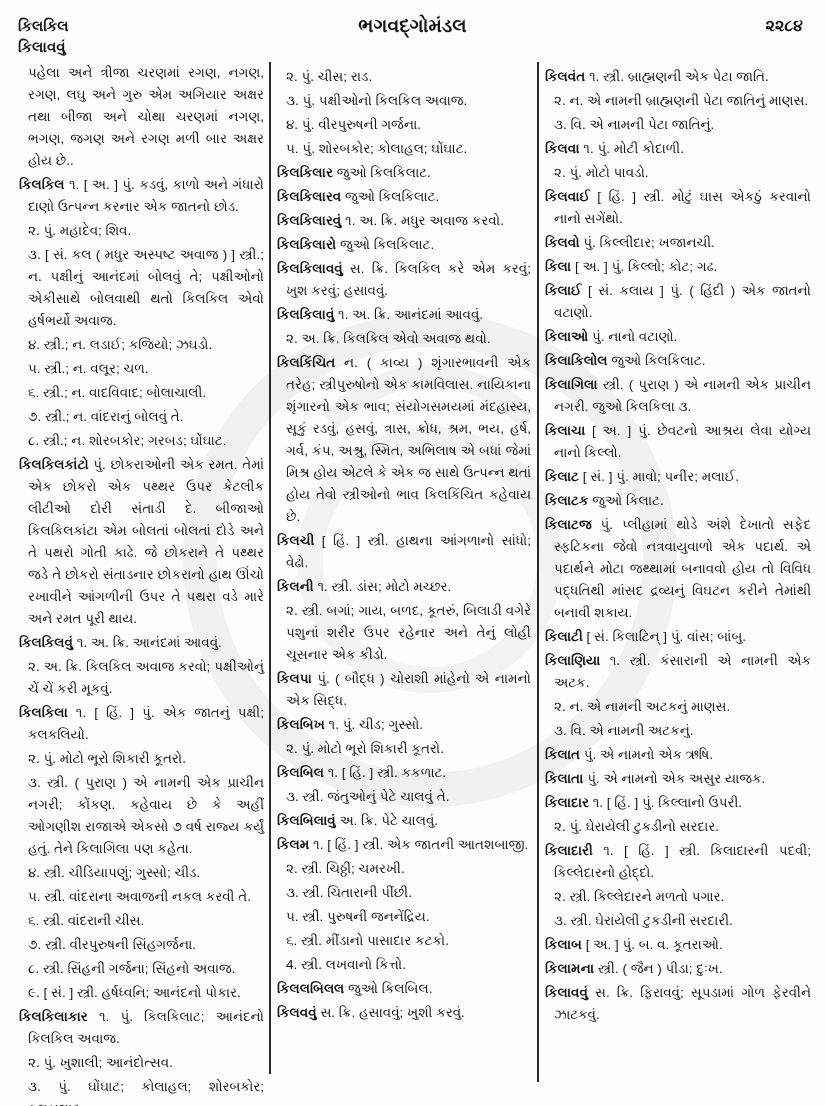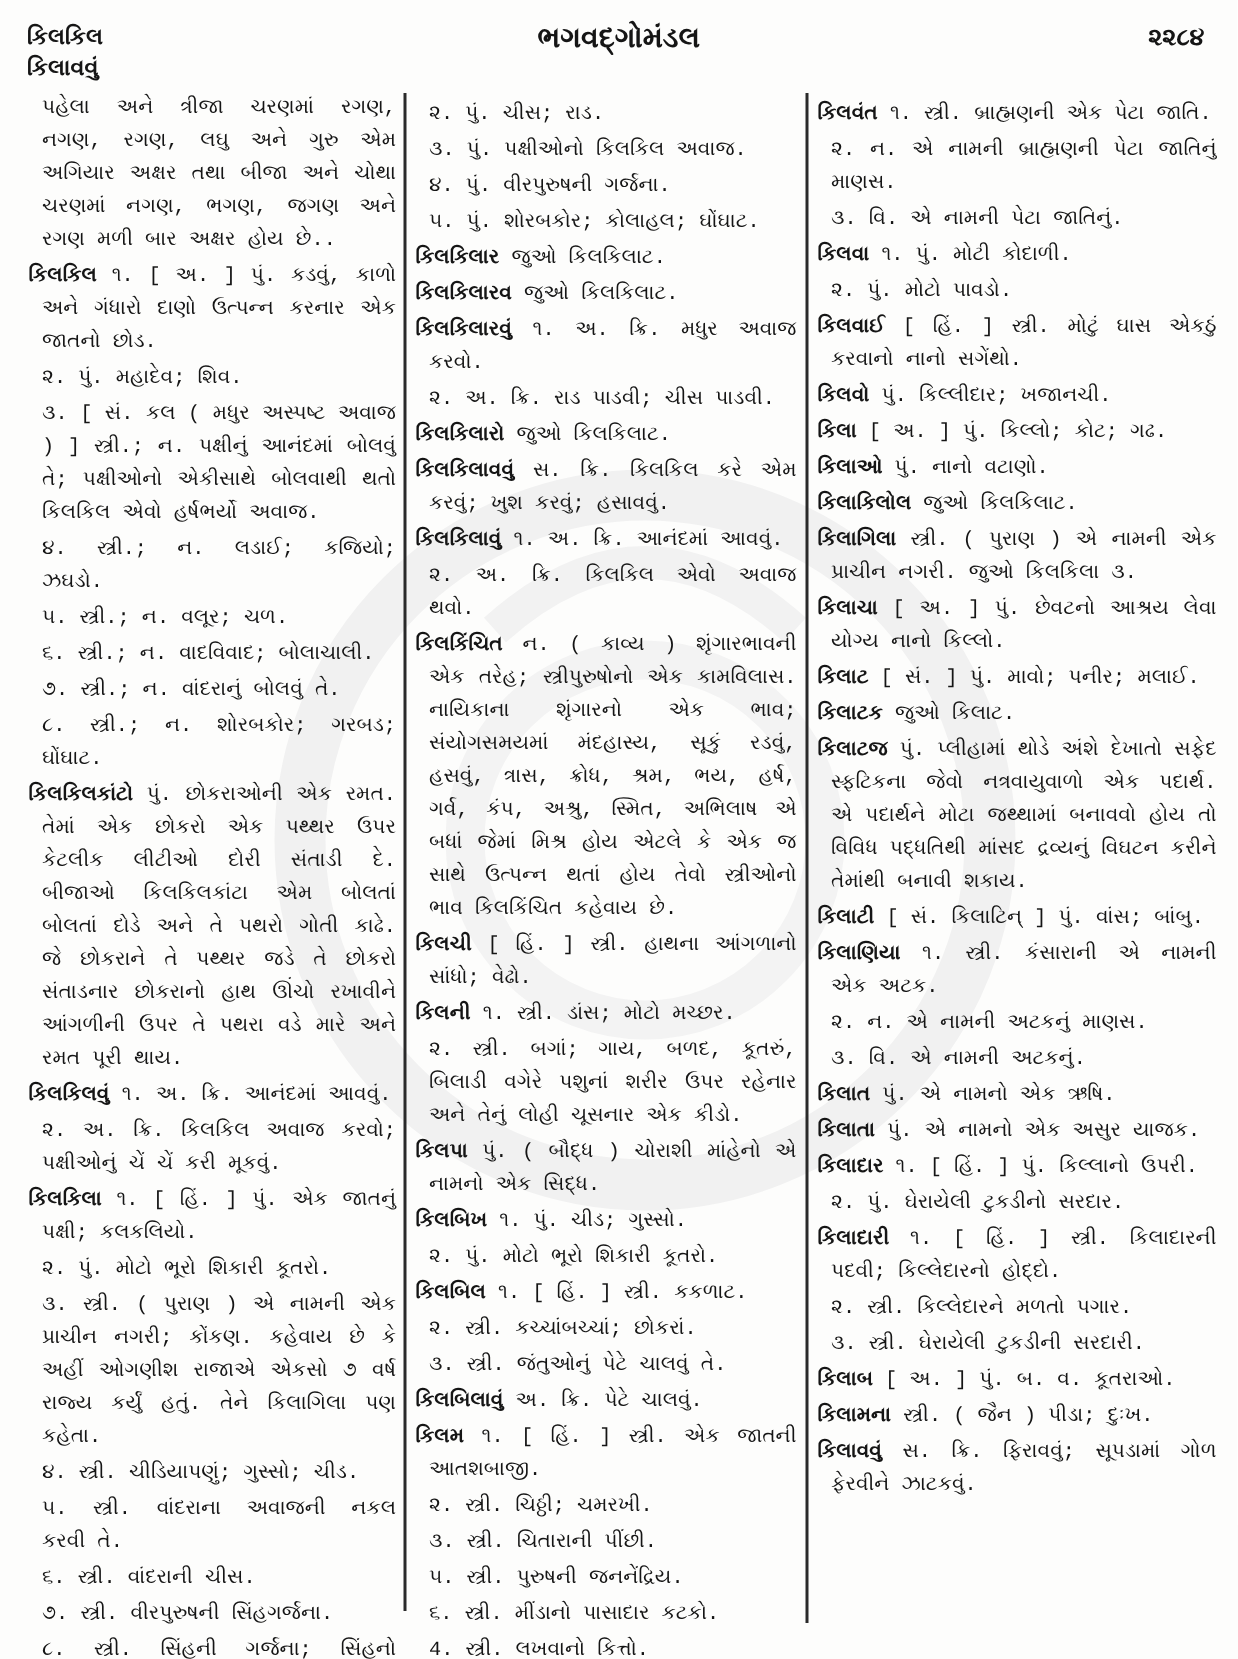--- a/index.html
+++ b/index.html
@@ -1,19 +1,19 @@
 <!DOCTYPE html>
 <html><head>
 <meta charset="utf-8">
 <style>
   html, body { margin:0; padding:0; background:#ffffff; }
   .page {
     position:relative; width:825px; height:1106px; overflow:hidden;
     background:#fdfdfc; color:#151515;
-    font-family:Liberation Mono, monospace;
+    font-family:Liberation Sans, sans-serif;
   }
   .watermark { position:absolute; left:0; top:0; width:825px; height:1106px; pointer-events:none; }
   .rh { position:absolute; left:18px; font-weight:bold; font-size:15px; line-height:20px; }
   .rh1 { top:16px; }
   .rh2 { top:37px; }
   .book-title { position:absolute; left:0; right:0; top:16px; text-align:center; font-size:19px; font-weight:bold; line-height:20px; }
   .page-no { position:absolute; right:22px; top:16px; font-size:16px; font-weight:bold; line-height:20px; }
   .rule { position:absolute; width:2px; background:#2a2a2a; }
   .rule1 { left:269px; top:62px; height:1012px; }
   .rule2 { left:537px; top:62px; height:1020px; }
@@ -74,34 +74,32 @@
   </div>
 
   <div class="col c2">
     <p class="s">૨. પું. ચીસ; રાડ.</p>
     <p class="s">૩. પું. પક્ષીઓનો કિલકિલ અવાજ.</p>
     <p class="s">૪. પું. વીરપુરુષની ગર્જના.</p>
     <p class="s">૫. પું. શોરબકોર; કોલાહલ; ઘોંઘાટ.</p>
     <p class="e"><b>કિલકિલાર</b> <span>જુઓ કિલકિલાટ.</span></p>
     <p class="e"><b>કિલકિલારવ</b> <span>જુઓ કિલકિલાટ.</span></p>
     <p class="e"><b>કિલકિલારવું</b> <span>૧. અ. ક્રિ. મધુર અવાજ કરવો.</span></p>
-    <p class="s">૨. અ. ક્રિ. રાડ પાડવી; ચીસ પાડવી.</p>
     <p class="e"><b>કિલકિલારો</b> <span>જુઓ કિલકિલાટ.</span></p>
     <p class="e"><b>કિલકિલાવવું</b> <span>સ. ક્રિ. કિલકિલ કરે એમ કરવું; ખુશ કરવું; હસાવવું.</span></p>
     <p class="e"><b>કિલકિલાવું</b> <span>૧. અ. ક્રિ. આનંદમાં આવવું.</span></p>
     <p class="s">૨. અ. ક્રિ. કિલકિલ એવો અવાજ થવો.</p>
     <p class="e"><b>કિલકિંચિત</b> <span>ન. ( કાવ્ય ) શૃંગારભાવની એક તરેહ; સ્ત્રીપુરુષોનો એક કામવિલાસ. નાયિકાના શૃંગારનો એક ભાવ; સંયોગસમયમાં મંદહાસ્ય, સૂકું રડવું, હસવું, ત્રાસ, ક્રોધ, શ્રમ, ભય, હર્ષ, ગર્વ, કંપ, અશ્રુ, સ્મિત, અભિલાષ એ બધાં જેમાં મિશ્ર હોય એટલે કે એક જ સાથે ઉત્પન્ન થતાં હોય તેવો સ્ત્રીઓનો ભાવ કિલકિંચિત કહેવાય છે.</span></p>
     <p class="e"><b>કિલચી</b> <span>[ હિં. ] સ્ત્રી. હાથના આંગળાનો સાંધો; વેઢો.</span></p>
     <p class="e"><b>કિલની</b> <span>૧. સ્ત્રી. ડાંસ; મોટો મચ્છર.</span></p>
     <p class="s">૨. સ્ત્રી. બગાં; ગાય, બળદ, કૂતરું, બિલાડી વગેરે પશુનાં શરીર ઉપર રહેનાર અને તેનું લોહી ચૂસનાર એક કીડો.</p>
     <p class="e"><b>કિલપા</b> <span>પું. ( બૌદ્ધ ) ચોરાશી માંહેનો એ નામનો એક સિદ્ધ.</span></p>
     <p class="e"><b>કિલબિખ</b> <span>૧. પું. ચીડ; ગુસ્સો.</span></p>
     <p class="s">૨. પું. મોટો ભૂરો શિકારી કૂતરો.</p>
     <p class="e"><b>કિલબિલ</b> <span>૧. [ હિં. ] સ્ત્રી. કકળાટ.</span></p>
-    <p class="s">૨. સ્ત્રી. કચ્ચાંબચ્ચાં; છોકરાં.</p>
     <p class="s">૩. સ્ત્રી. જંતુઓનું પેટે ચાલવું તે.</p>
     <p class="e"><b>કિલબિલાવું</b> <span>અ. ક્રિ. પેટે ચાલવું.</span></p>
     <p class="e"><b>કિલમ</b> <span>૧. [ હિં. ] સ્ત્રી. એક જાતની આતશબાજી.</span></p>
     <p class="s">૨. સ્ત્રી. ચિઠ્ઠી; ચમરખી.</p>
     <p class="s">૩. સ્ત્રી. ચિતારાની પીંછી.</p>
     <p class="s">૫. સ્ત્રી. પુરુષની જનનેંદ્રિય.</p>
     <p class="s">૬. સ્ત્રી. મીંડાનો પાસાદાર કટકો.</p>
     <p class="s">4. સ્ત્રી. લખવાનો કિત્તો.</p>
     <p class="e"><b>કિલલબિલલ</b> <span>જુઓ કિલબિલ.</span></p>
     <p class="e"><b>કિલવવું</b> <span>સ. ક્રિ. હસાવવું; ખુશી કરવું.</span></p>
@@ -109,20 +107,21 @@
 
   <div class="col c3">
     <p class="e"><b>કિલવંત</b> <span>૧. સ્ત્રી. બ્રાહ્મણની એક પેટા જાતિ.</span></p>
     <p class="s">૨. ન. એ નામની બ્રાહ્મણની પેટા જાતિનું માણસ.</p>
     <p class="s">૩. વિ. એ નામની પેટા જાતિનું.</p>
     <p class="e"><b>કિલવા</b> <span>૧. પું. મોટી કોદાળી.</span></p>
     <p class="s">૨. પું. મોટો પાવડો.</p>
     <p class="e"><b>કિલવાઈ</b> <span>[ હિં. ] સ્ત્રી. મોટું ઘાસ એકઠું કરવાનો નાનો સગેંથો.</span></p>
     <p class="e"><b>કિલવો</b> <span>પું. કિલ્લીદાર; ખજાનચી.</span></p>
     <p class="e"><b>કિલા</b> <span>[ અ. ] પું. કિલ્લો; કોટ; ગઢ.</span></p>
+    <p class="e"><b>કિલાઈ</b> <span>[ સં. કલાય ] પું. ( હિંદી ) એક જાતનો વટાણો.</span></p>
     <p class="e"><b>કિલાઓ</b> <span>પું. નાનો વટાણો.</span></p>
     <p class="e"><b>કિલાકિલોલ</b> <span>જુઓ કિલકિલાટ.</span></p>
     <p class="e"><b>કિલાગિલા</b> <span>સ્ત્રી. ( પુરાણ ) એ નામની એક પ્રાચીન નગરી. જુઓ કિલકિલા ૩.</span></p>
     <p class="e"><b>કિલાચા</b> <span>[ અ. ] પું. છેવટનો આશ્રય લેવા યોગ્ય નાનો કિલ્લો.</span></p>
     <p class="e"><b>કિલાટ</b> <span>[ સં. ] પું. માવો; પનીર; મલાઈ.</span></p>
     <p class="e"><b>કિલાટક</b> <span>જુઓ કિલાટ.</span></p>
     <p class="e"><b>કિલાટજ</b> <span>પું. પ્લીહામાં થોડે અંશે દેખાતો સફેદ સ્ફટિકના જેવો નત્રવાયુવાળો એક પદાર્થ. એ પદાર્થને મોટા જથ્થામાં બનાવવો હોય તો વિવિધ પદ્ધતિથી માંસદ દ્રવ્યનું વિઘટન કરીને તેમાંથી બનાવી શકાય.</span></p>
     <p class="e"><b>કિલાટી</b> <span>[ સં. કિલાટિન્ ] પું. વાંસ; બાંબુ.</span></p>
     <p class="e"><b>કિલાણિયા</b> <span>૧. સ્ત્રી. કંસારાની એ નામની એક અટક.</span></p>
     <p class="s">૨. ન. એ નામની અટકનું માણસ.</p>

